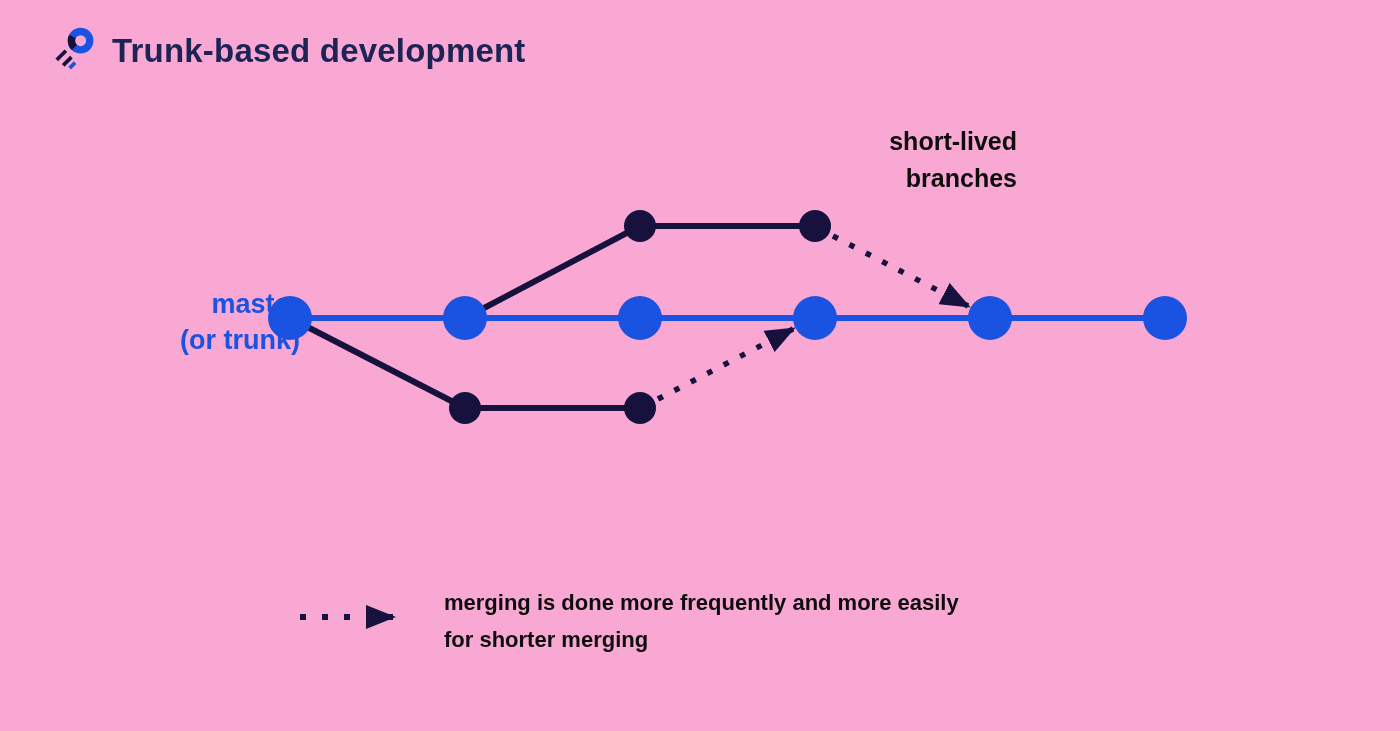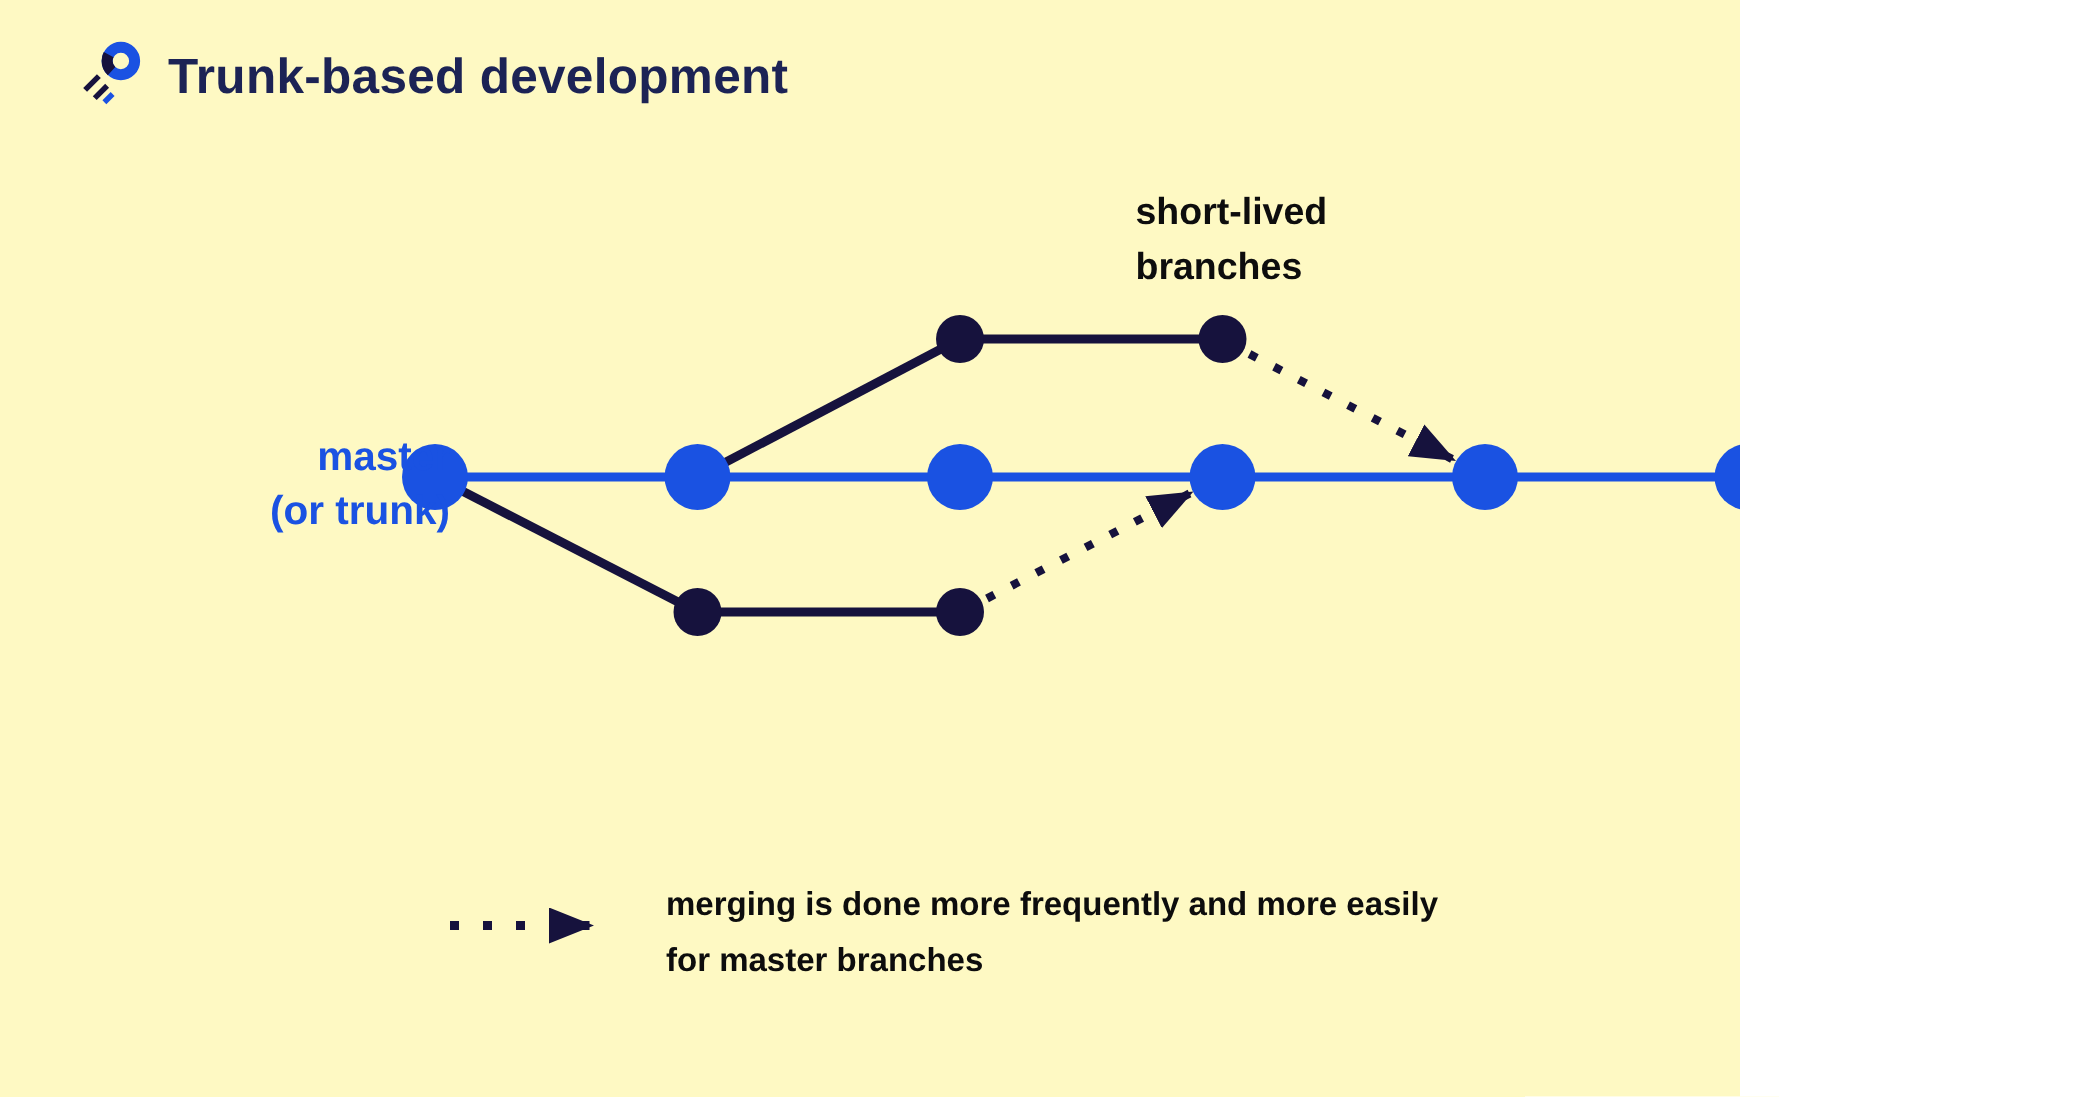--- a/index.html
+++ b/index.html
@@ -3,22 +3,22 @@
 <meta charset="utf-8">
 <style>
   * { margin: 0; padding: 0; box-sizing: border-box; }
   html, body {
     width: 1400px; height: 731px;
     background: #ffffff;
     font-family: "Liberation Sans", "DejaVu Sans", sans-serif;
   }
   .stage {
     position: relative;
-    width: 1160px; height: 731px;
-    background: #fef9c3;
+    width: 1400px; height: 731px;
+    background: #f9a8d4;
     overflow: hidden;
   }
   #diagram { position: absolute; left: 0; top: 0; width: 1400px; height: 731px; }
   .logo {
     position: absolute; left: 54px; top: 26px;
     width: 44px; height: 44px;
   }
   .title {
     position: absolute; left: 112px; top: 32px;
     font-size: 33px; font-weight: bold;
@@ -28,21 +28,21 @@
   }
   .label { position: absolute; font-weight: bold; }
   .master-label {
     left: 40px; top: 286px; width: 260px;
     text-align: center;
     font-size: 27px; line-height: 36px;
     color: #1a4fdf;
   }
   .shortlived-label {
     left: 757px; top: 123px; width: 260px;
-    text-align: left;
+    text-align: right;
     font-size: 25px; line-height: 37px;
     color: #0d0d0d;
   }
   .legend-text {
     left: 444px; top: 584px; width: 740px;
     font-size: 22px; line-height: 37px;
     color: #0d0d0d;
   }
 </style>
 </head>
@@ -93,16 +93,16 @@
     <div>(or trunk)</div>
   </div>
 
   <div class="label shortlived-label" style="color: rgb(13, 13, 13);">
     <div>short-lived</div>
     <div>branches</div>
   </div>
 
   <div class="label legend-text" style="color: rgb(13, 13, 13);">
     <div>merging is done more frequently and more easily</div>
-    <div>for master branches</div>
+    <div>for shorter merging</div>
   </div>
 
 </div>
 
 </body></html>

